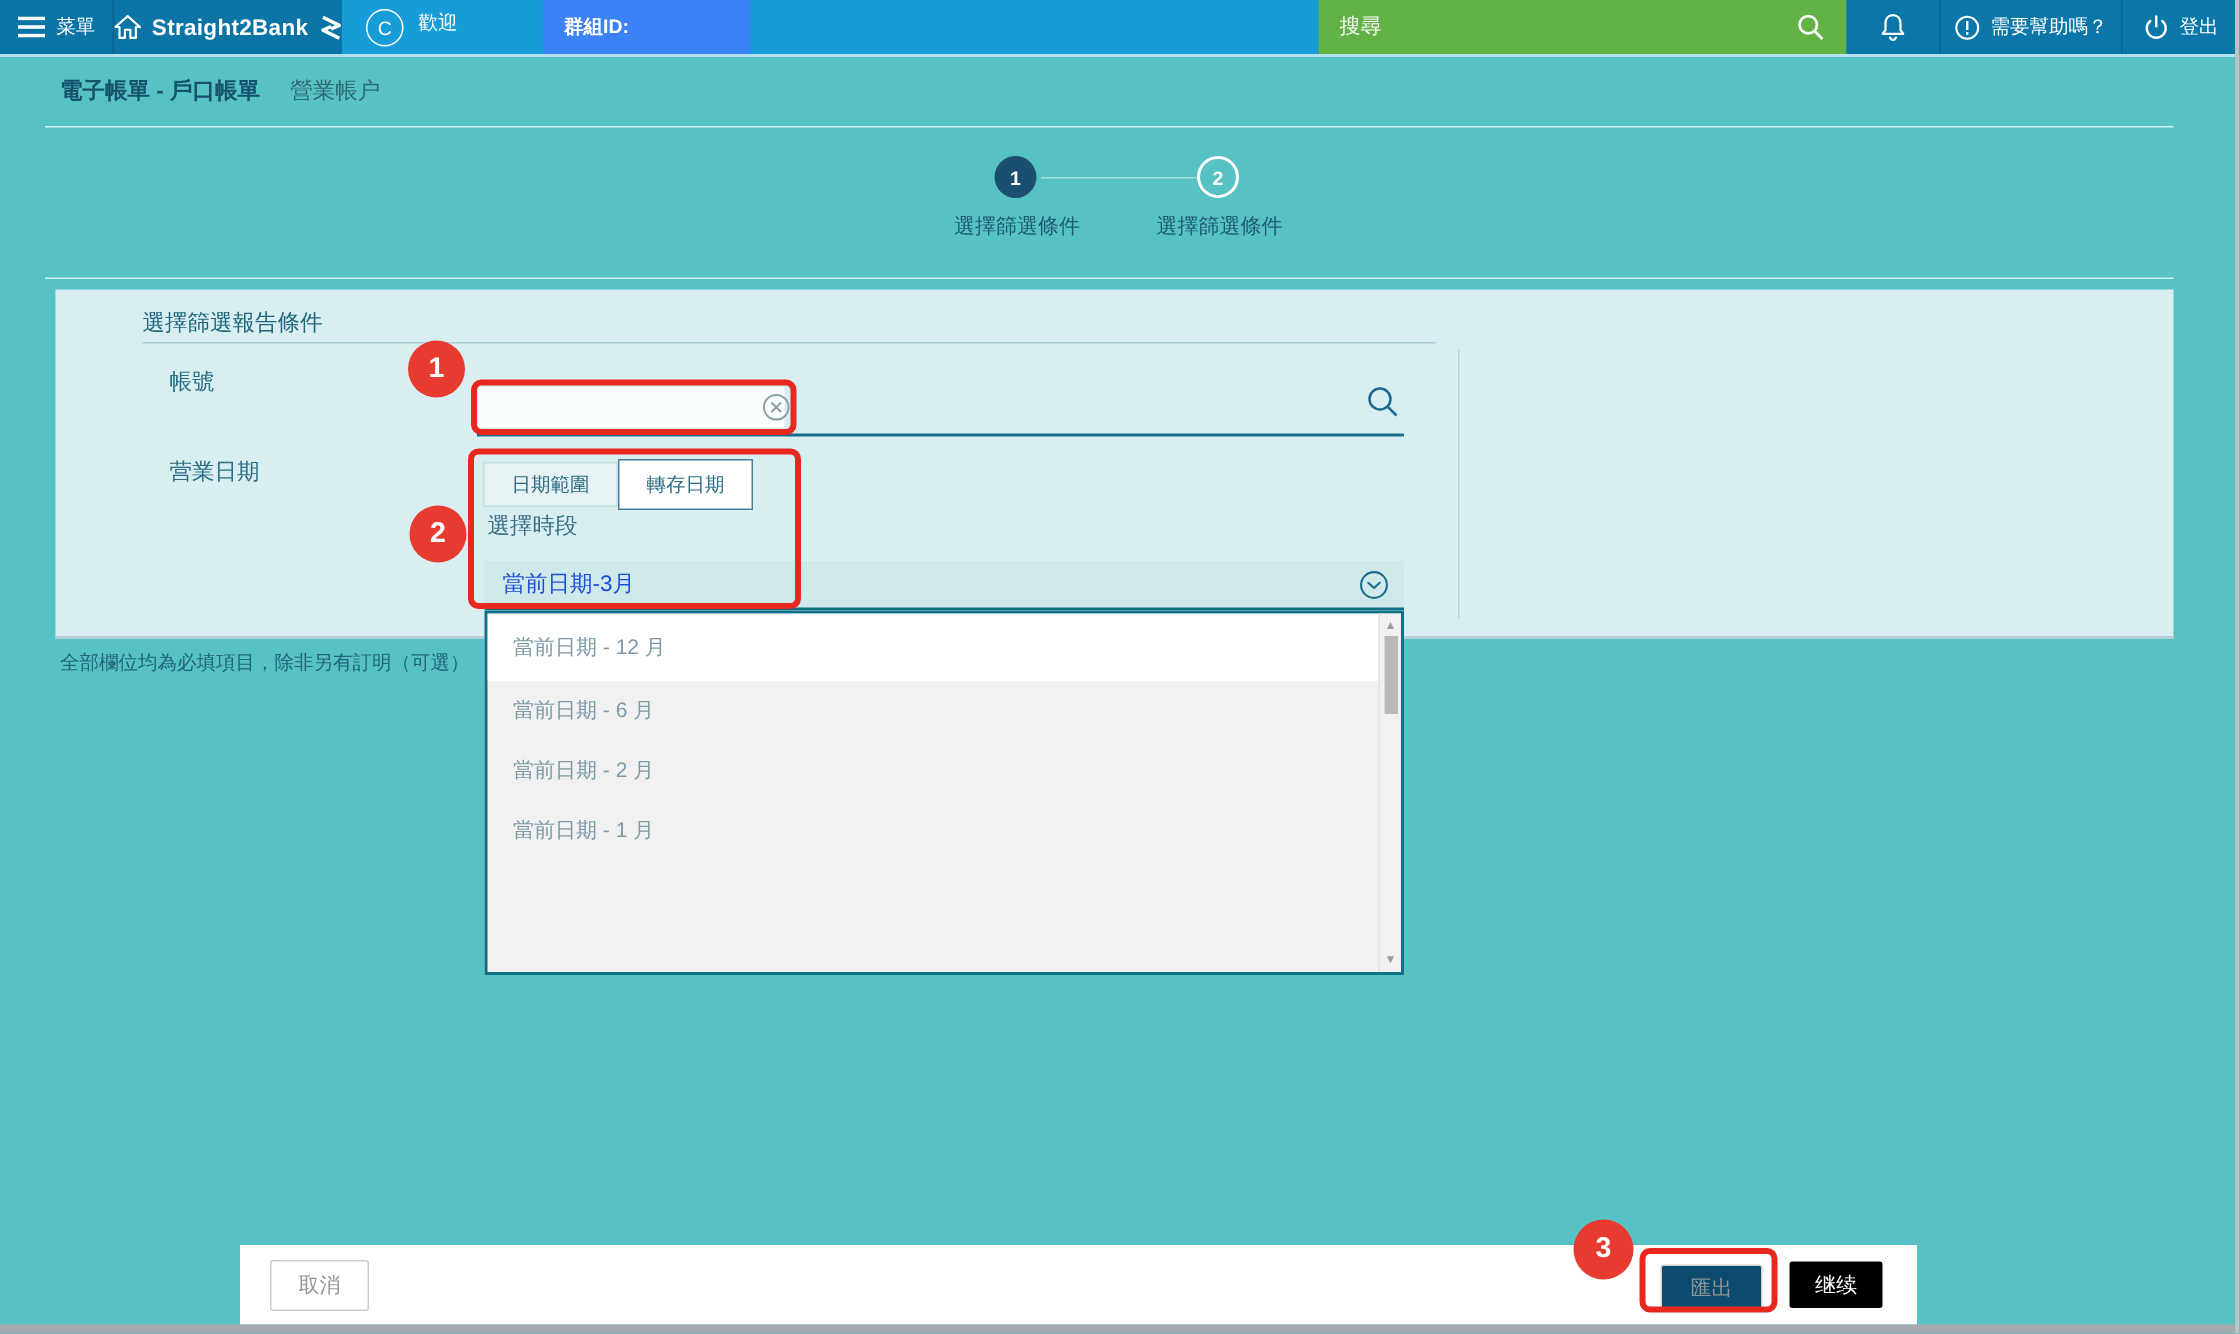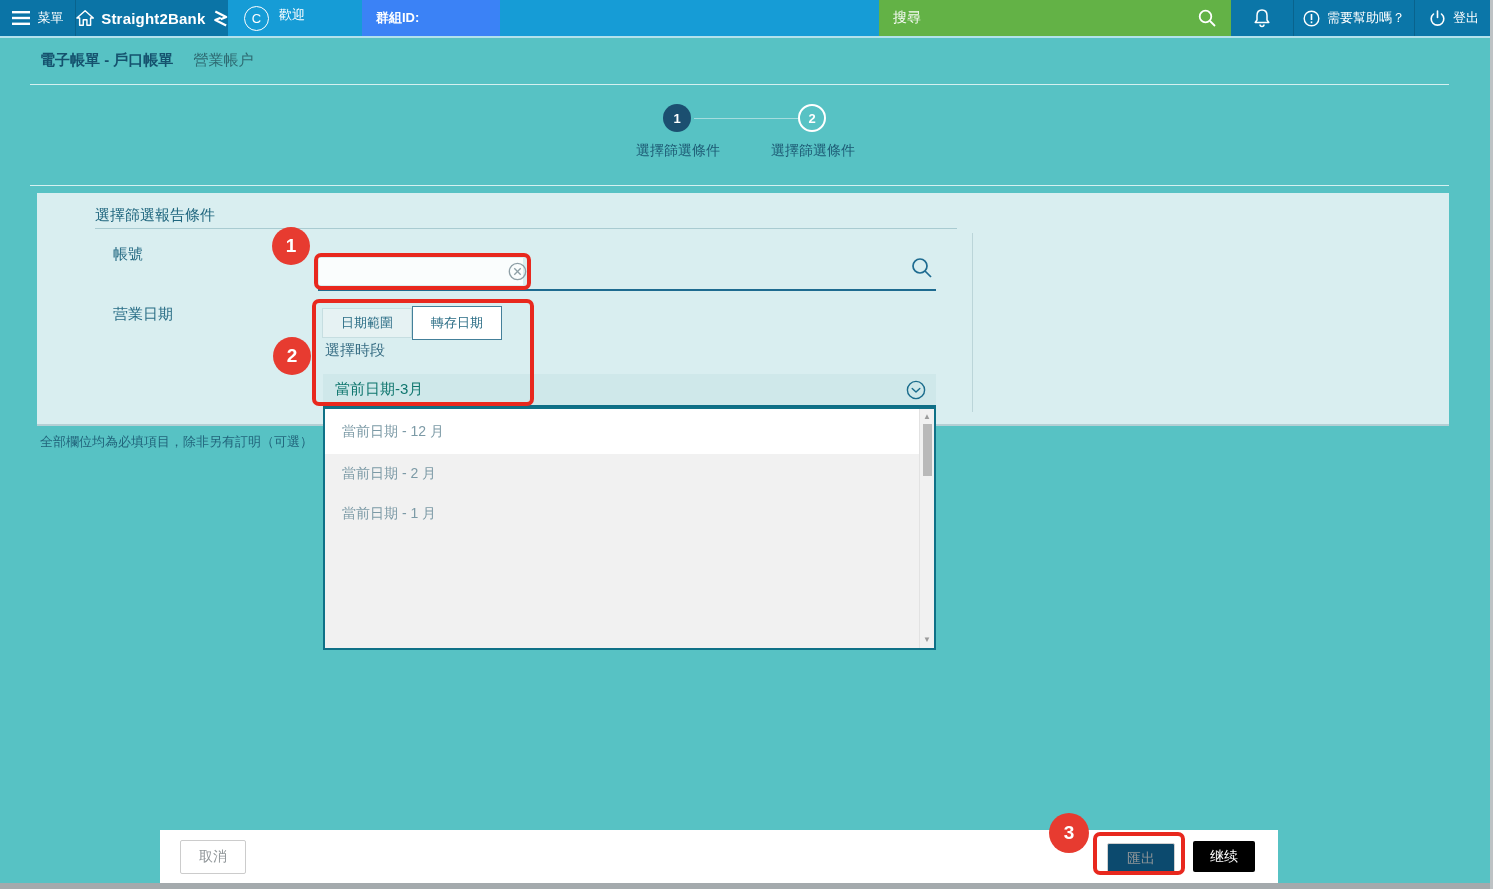--- a/index.html
+++ b/index.html
@@ -65,21 +65,21 @@
 
   .tab { position:absolute; display:flex; align-items:center; justify-content:center;
          font-size:13px; color:#2C6E86; cursor:pointer; }
   .tab-range { left:285px; top:115px; width:90px; height:30px; background:#E6F2F3; border:1px solid #C6DEE1; }
   .tab-transfer { left:375px; top:113px; width:90px; height:34px; background:#fff; border:1px solid #44809A; }
 
   .period-label { position:absolute; left:288px; top:148px; font-size:15px; color:#3B7086; }
   .period-select { position:absolute; left:286px; top:181px; width:613px; height:33px;
                    background:#CFE8EA; border-bottom:2px solid #0E6E86; display:flex;
                    align-items:center; cursor:pointer; }
-  .period-value { font-size:15px; color:#0f766e; padding-left:12px; }
+  .period-value { font-size:15px; color:#1d4ed8; padding-left:12px; }
   .chevron-circle { margin-left:auto; margin-right:10px; display:flex; }
 
   
   .dropdown { position:absolute; left:323px; top:407px; width:613px; height:243px;
               border:2px solid #0F7187; background:#F1F1F1; z-index:6; overflow:hidden; }
   .dd-item { height:40px; display:flex; align-items:center; padding-left:17px;
              font-size:14px; color:#7C9AA6; cursor:pointer; }
   .dd-item.selected { background:#fff; height:45px; }
   .dd-scrollbar { position:absolute; right:0; top:0; bottom:0; width:15px;
                   background:#F1F1F1; border-left:1px solid #E2E2E2; cursor:pointer; }
@@ -230,20 +230,21 @@
         <polyline points="6.2,8.5 10,12 13.8,8.5" fill="none" stroke="#1A6C8C" stroke-width="1.4" stroke-linecap="round" stroke-linejoin="round"></polyline>
       </svg>
     </span>
   </div>
 </div>
 
 <div class="note">全部欄位均為必填項目，除非另有訂明（可選）</div>
 
 <div class="dropdown">
   <div class="dd-item selected">當前日期 - 12 月</div>
+  <div class="dd-item">當前日期 - 6 月</div>
   <div class="dd-item">當前日期 - 2 月</div>
   <div class="dd-item">當前日期 - 1 月</div>
   <div class="dd-scrollbar">
     <div class="sb-arrow sb-up">▲</div>
     <div class="sb-thumb"></div>
     <div class="sb-arrow sb-down">▼</div>
   </div>
 </div>
 
 <div class="footer">

